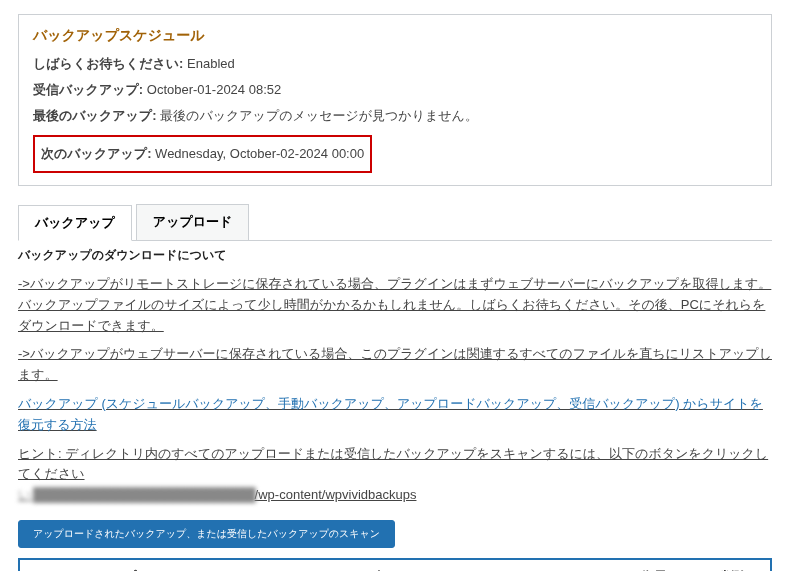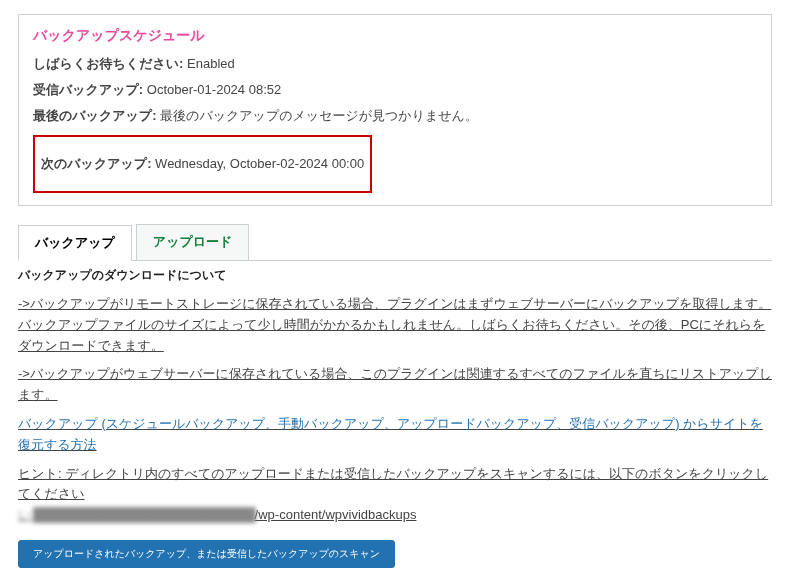--- a/index.html
+++ b/index.html
@@ -1,23 +1,23 @@
 <!DOCTYPE html>
 <html><head>
 <meta charset="utf-8">
 <style>
   * { box-sizing: border-box; margin: 0; padding: 0; }
   body { font-family: -apple-system, BlinkMacSystemFont, "Segoe UI", "Hiragino Sans", "Yu Gothic", sans-serif; font-size: 13px; color: #444; background: #fff; padding: 14px 18px; width: 790px; }
   .panel { border: 1px solid #ccd0d4; padding: 12px 14px; margin-bottom: 18px; background: #fff; }
-  .panel h2 { font-size: 14px; font-weight: 700; margin-bottom: 10px; color: #ec4899; }
+  .panel h2 { font-size: 14px; font-weight: 700; margin-bottom: 10px; color: #a16207; }
   .status-line { font-size: 13px; color: #444; margin-bottom: 8px; }
   .status-line strong { font-weight: 700; }
-  .highlight-box { border: 2px solid #c00; display: inline-block; padding: 18px 6px; margin-top: 2px; }
+  .highlight-box { border: 2px solid #c00; display: inline-block; padding: 8px 6px; margin-top: 2px; }
   .tabs { display: flex; border-bottom: 1px solid #ccd0d4; margin-bottom: 0; }
-  .tab { padding: 8px 16px; border: 1px solid #ccd0d4; border-bottom: none; margin-right: 4px; background: #f6f7f7; cursor: pointer; font-size: 13px; font-weight: 700; color: #15803d; }
+  .tab { padding: 8px 16px; border: 1px solid #ccd0d4; border-bottom: none; margin-right: 4px; background: #f6f7f7; cursor: pointer; font-size: 13px; font-weight: 700; color: #000000; }
   .tab.active { background: #fff; position: relative; top: 1px; border-bottom: 1px solid #fff; color: #000; }
   h3.section-title { font-size: 12px; font-weight: 700; margin: 6px 0 10px; color: #222; }
   .info-text { font-size: 13px; color: #444; margin-bottom: 8px; line-height: 1.6; text-decoration: underline; }
   .link { color: #2271b1; text-decoration: none; cursor: pointer; }
   .scan-btn { display: inline-block; background: #2271b1; color: #fff; border: 1px solid #2271b1; border-radius: 3px; padding: 6px 14px; font-size: 10px; cursor: pointer; margin: 6px 0 10px; }
   .table { width: 100%; border: 2px solid #2271b1; border-collapse: collapse; font-size: 13px; }
   .table th { text-align: left; padding: 8px 10px; font-weight: 700; color: #222; border-bottom: 1px solid #ccd0d4; }
   .checkbox-cell { width: 28px; }
   .backup-col { width: 160px; }
   .storage-col { width: 150px; }

